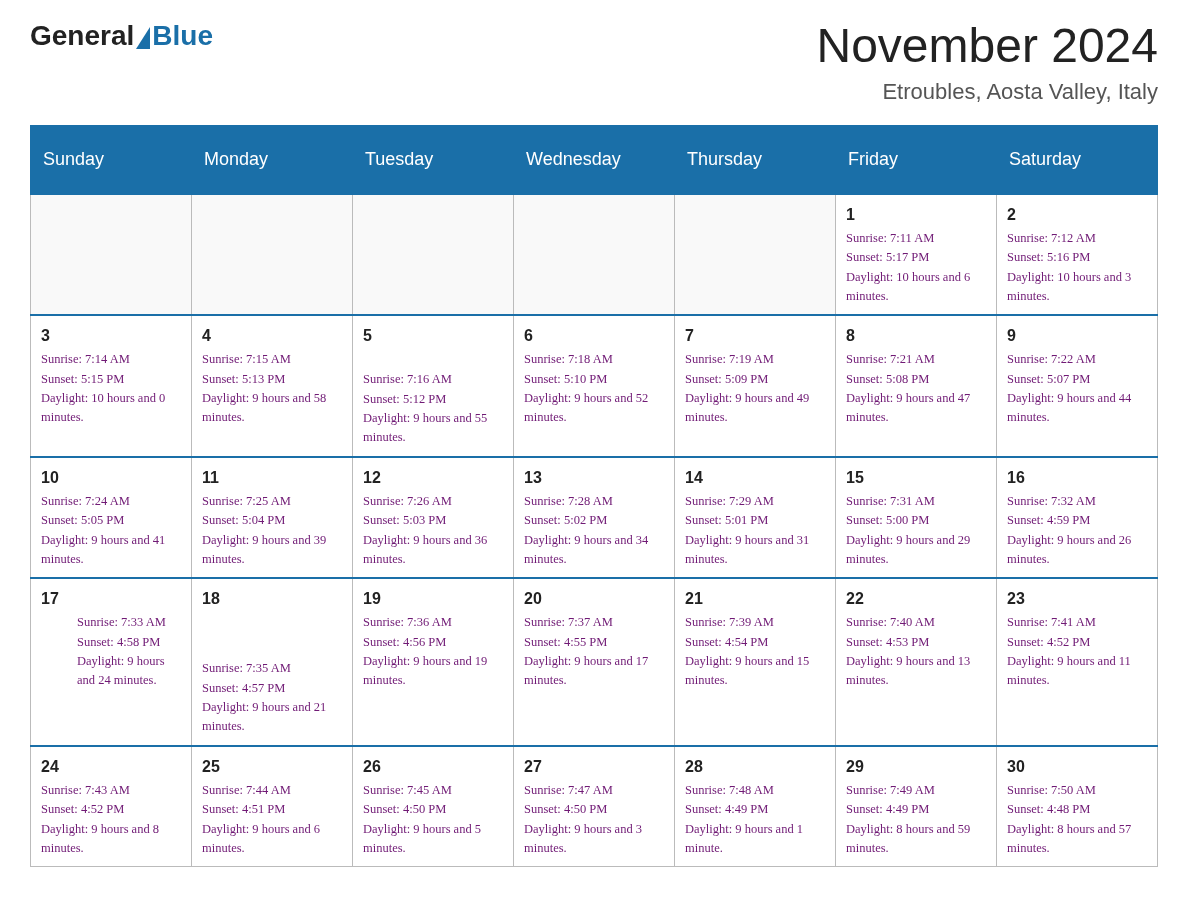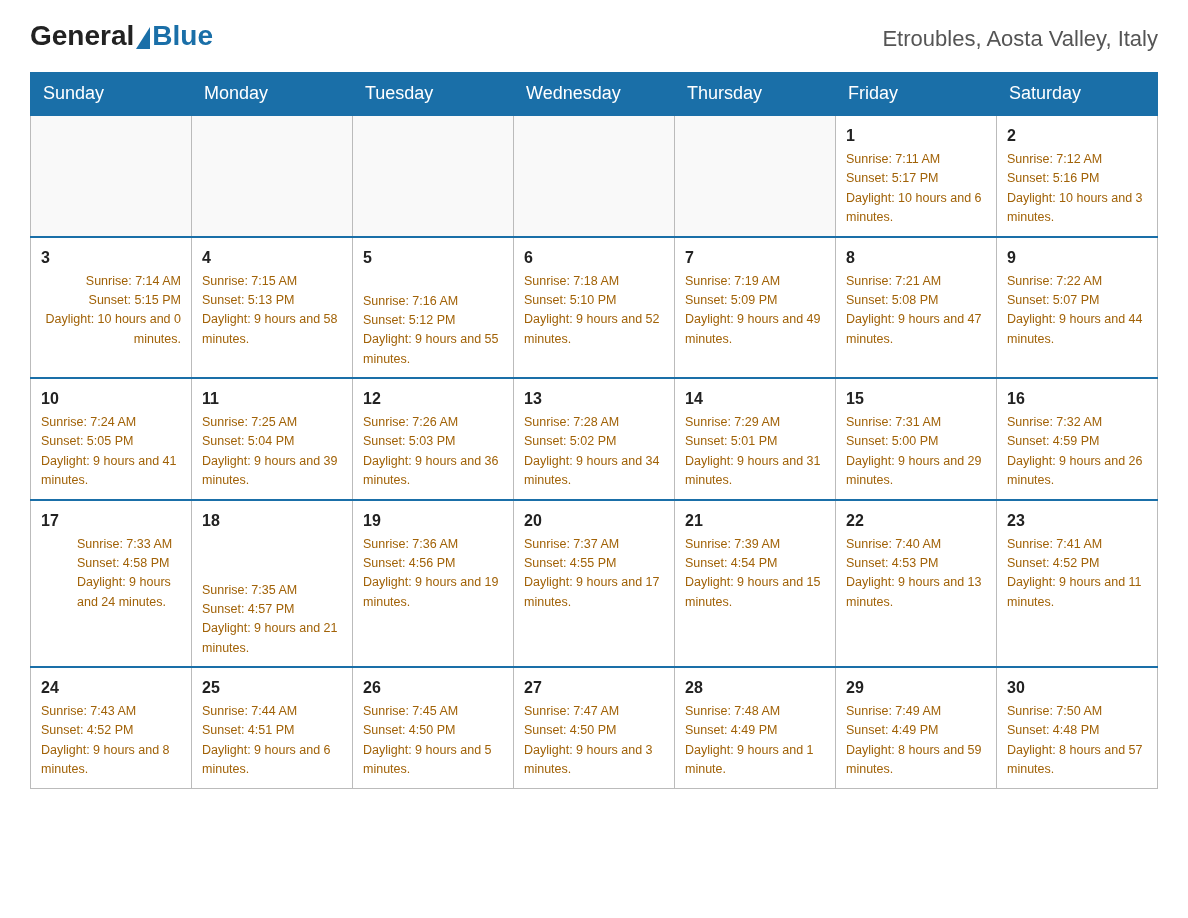--- a/index.html
+++ b/index.html
@@ -60,21 +60,21 @@
     }
     .calendar {
       width: 100%;
       border-collapse: collapse;
       border: 1px solid #aaa;
     }
     .calendar th {
       background-color: #1a6fa8;
       color: #fff;
       text-align: left;
-      padding: 10px 12px;
+      padding: 23px 12px;
       font-size: 18px;
       font-weight: normal;
       border: 1px solid #1a6fa8;
     }
     .calendar td {
       vertical-align: top;
       padding: 8px 10px;
       border: 1px solid #bbb;
       width: calc(100% / 7);
       min-height: 110px;
@@ -85,40 +85,42 @@
       border-top: 2px solid #1a6fa8;
     }
     .day-num {
       font-size: 16px;
       font-weight: bold;
       color: #222;
       display: block;
       margin-bottom: 2px;
     }
     .day-info {
-      color: #a16207;
+      color: #701a75;
       font-size: 12.5px;
       line-height: 1.55;
+      font-family: Liberation Serif, serif;
     }
     .empty-cell {
       background: #f9f9f9;
     }
   </style>
 </head>
 <body>
 
 <div class="header">
   <div class="logo">
     <div class="logo-top">
       <span class="logo-general">General</span>
       <div class="logo-triangle"></div>
     </div>
     <span class="logo-blue">Blue</span>
   </div>
   <div class="header-right">
+    <div class="month-year">November 2024</div>
     <div class="location">Etroubles, Aosta Valley, Italy</div>
   </div>
 </div>
 
 <table class="calendar">
   <thead>
     <tr>
     <th>Sunday</th>
         <th>Monday</th>
         <th>Tuesday</th>
@@ -144,21 +146,21 @@
         <td>
           <span class="day-num">2</span>
           <div class="day-info" style="white-space: pre-line;">Sunrise: 7:12 AM
 Sunset: 5:16 PM
 Daylight: 10 hours and 3 minutes.</div>
         </td>
       </tr>
       <tr class="week-row">
         <td>
           <span class="day-num">3</span>
-          <div class="day-info" style="white-space: pre-line; text-align: right;">Sunrise: 7:14 AM
+          <div class="day-info" style="white-space: pre-line;">Sunrise: 7:14 AM
 Sunset: 5:15 PM
 Daylight: 10 hours and 0 minutes.</div>
         </td>
         <td>
           <span class="day-num">4</span>
           <div class="day-info" style="white-space: pre-line;">Sunrise: 7:15 AM
 Sunset: 5:13 PM
 Daylight: 9 hours and 58 minutes.</div>
         </td>
         <td>

